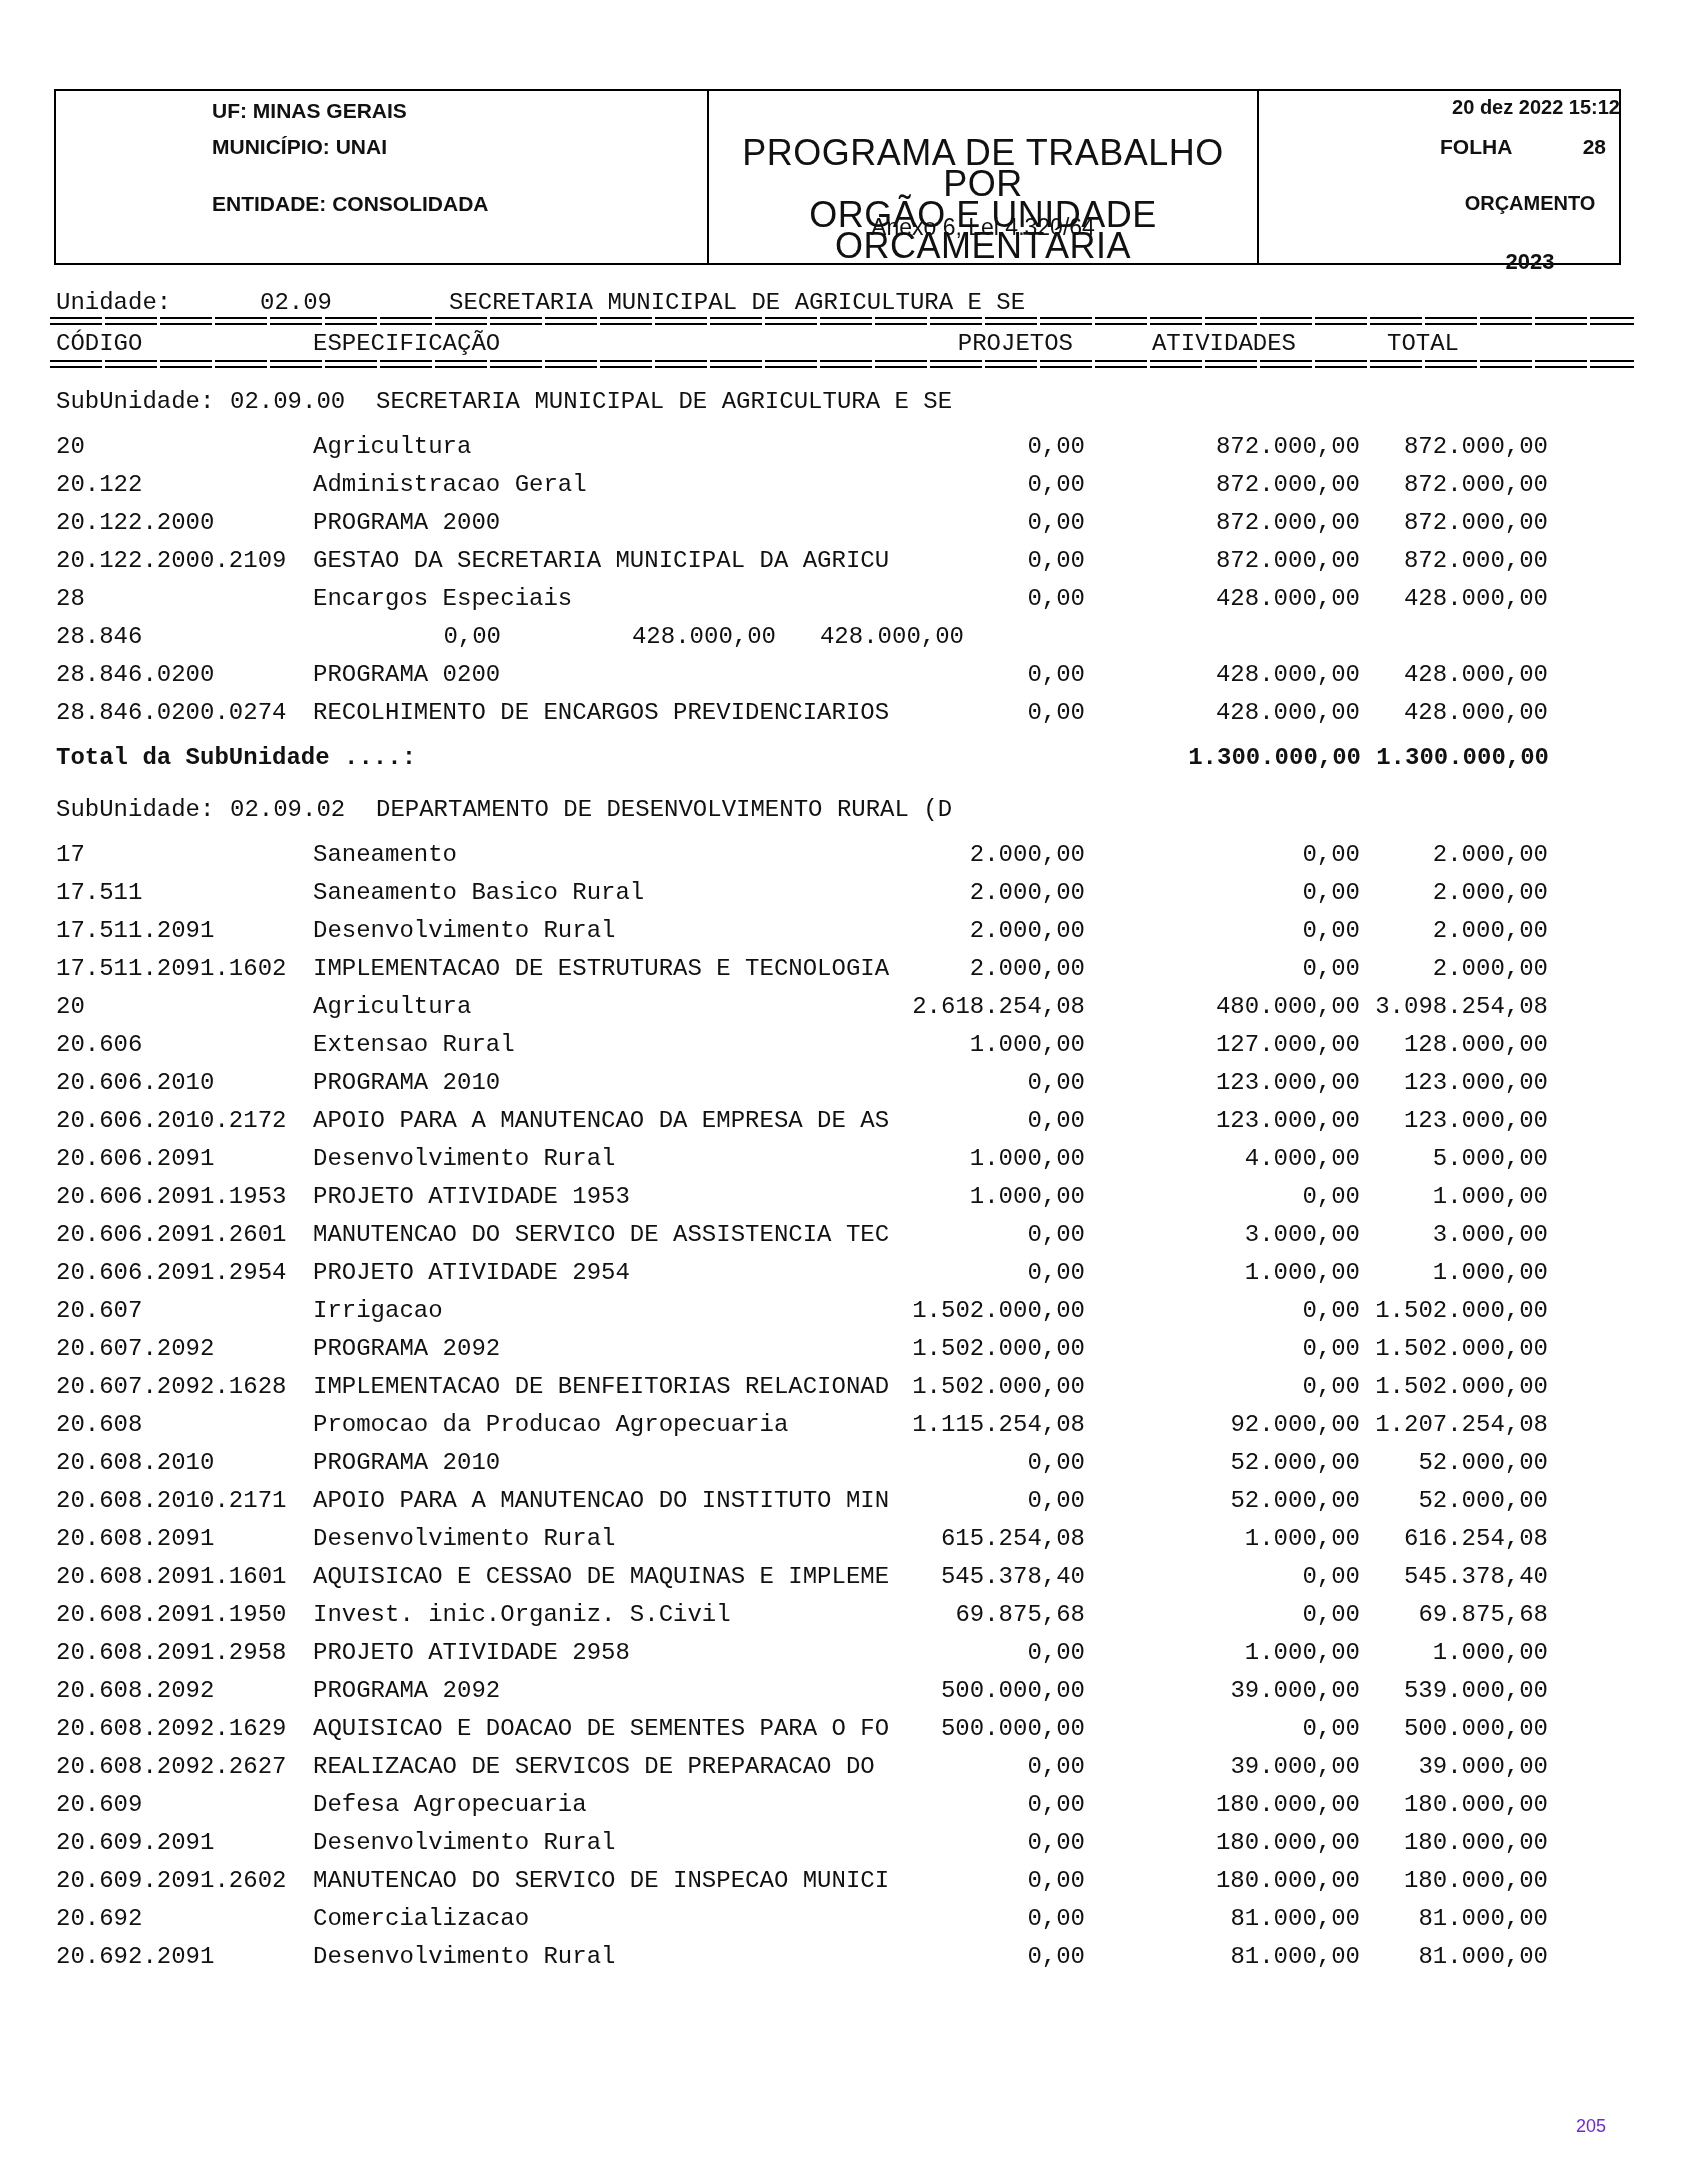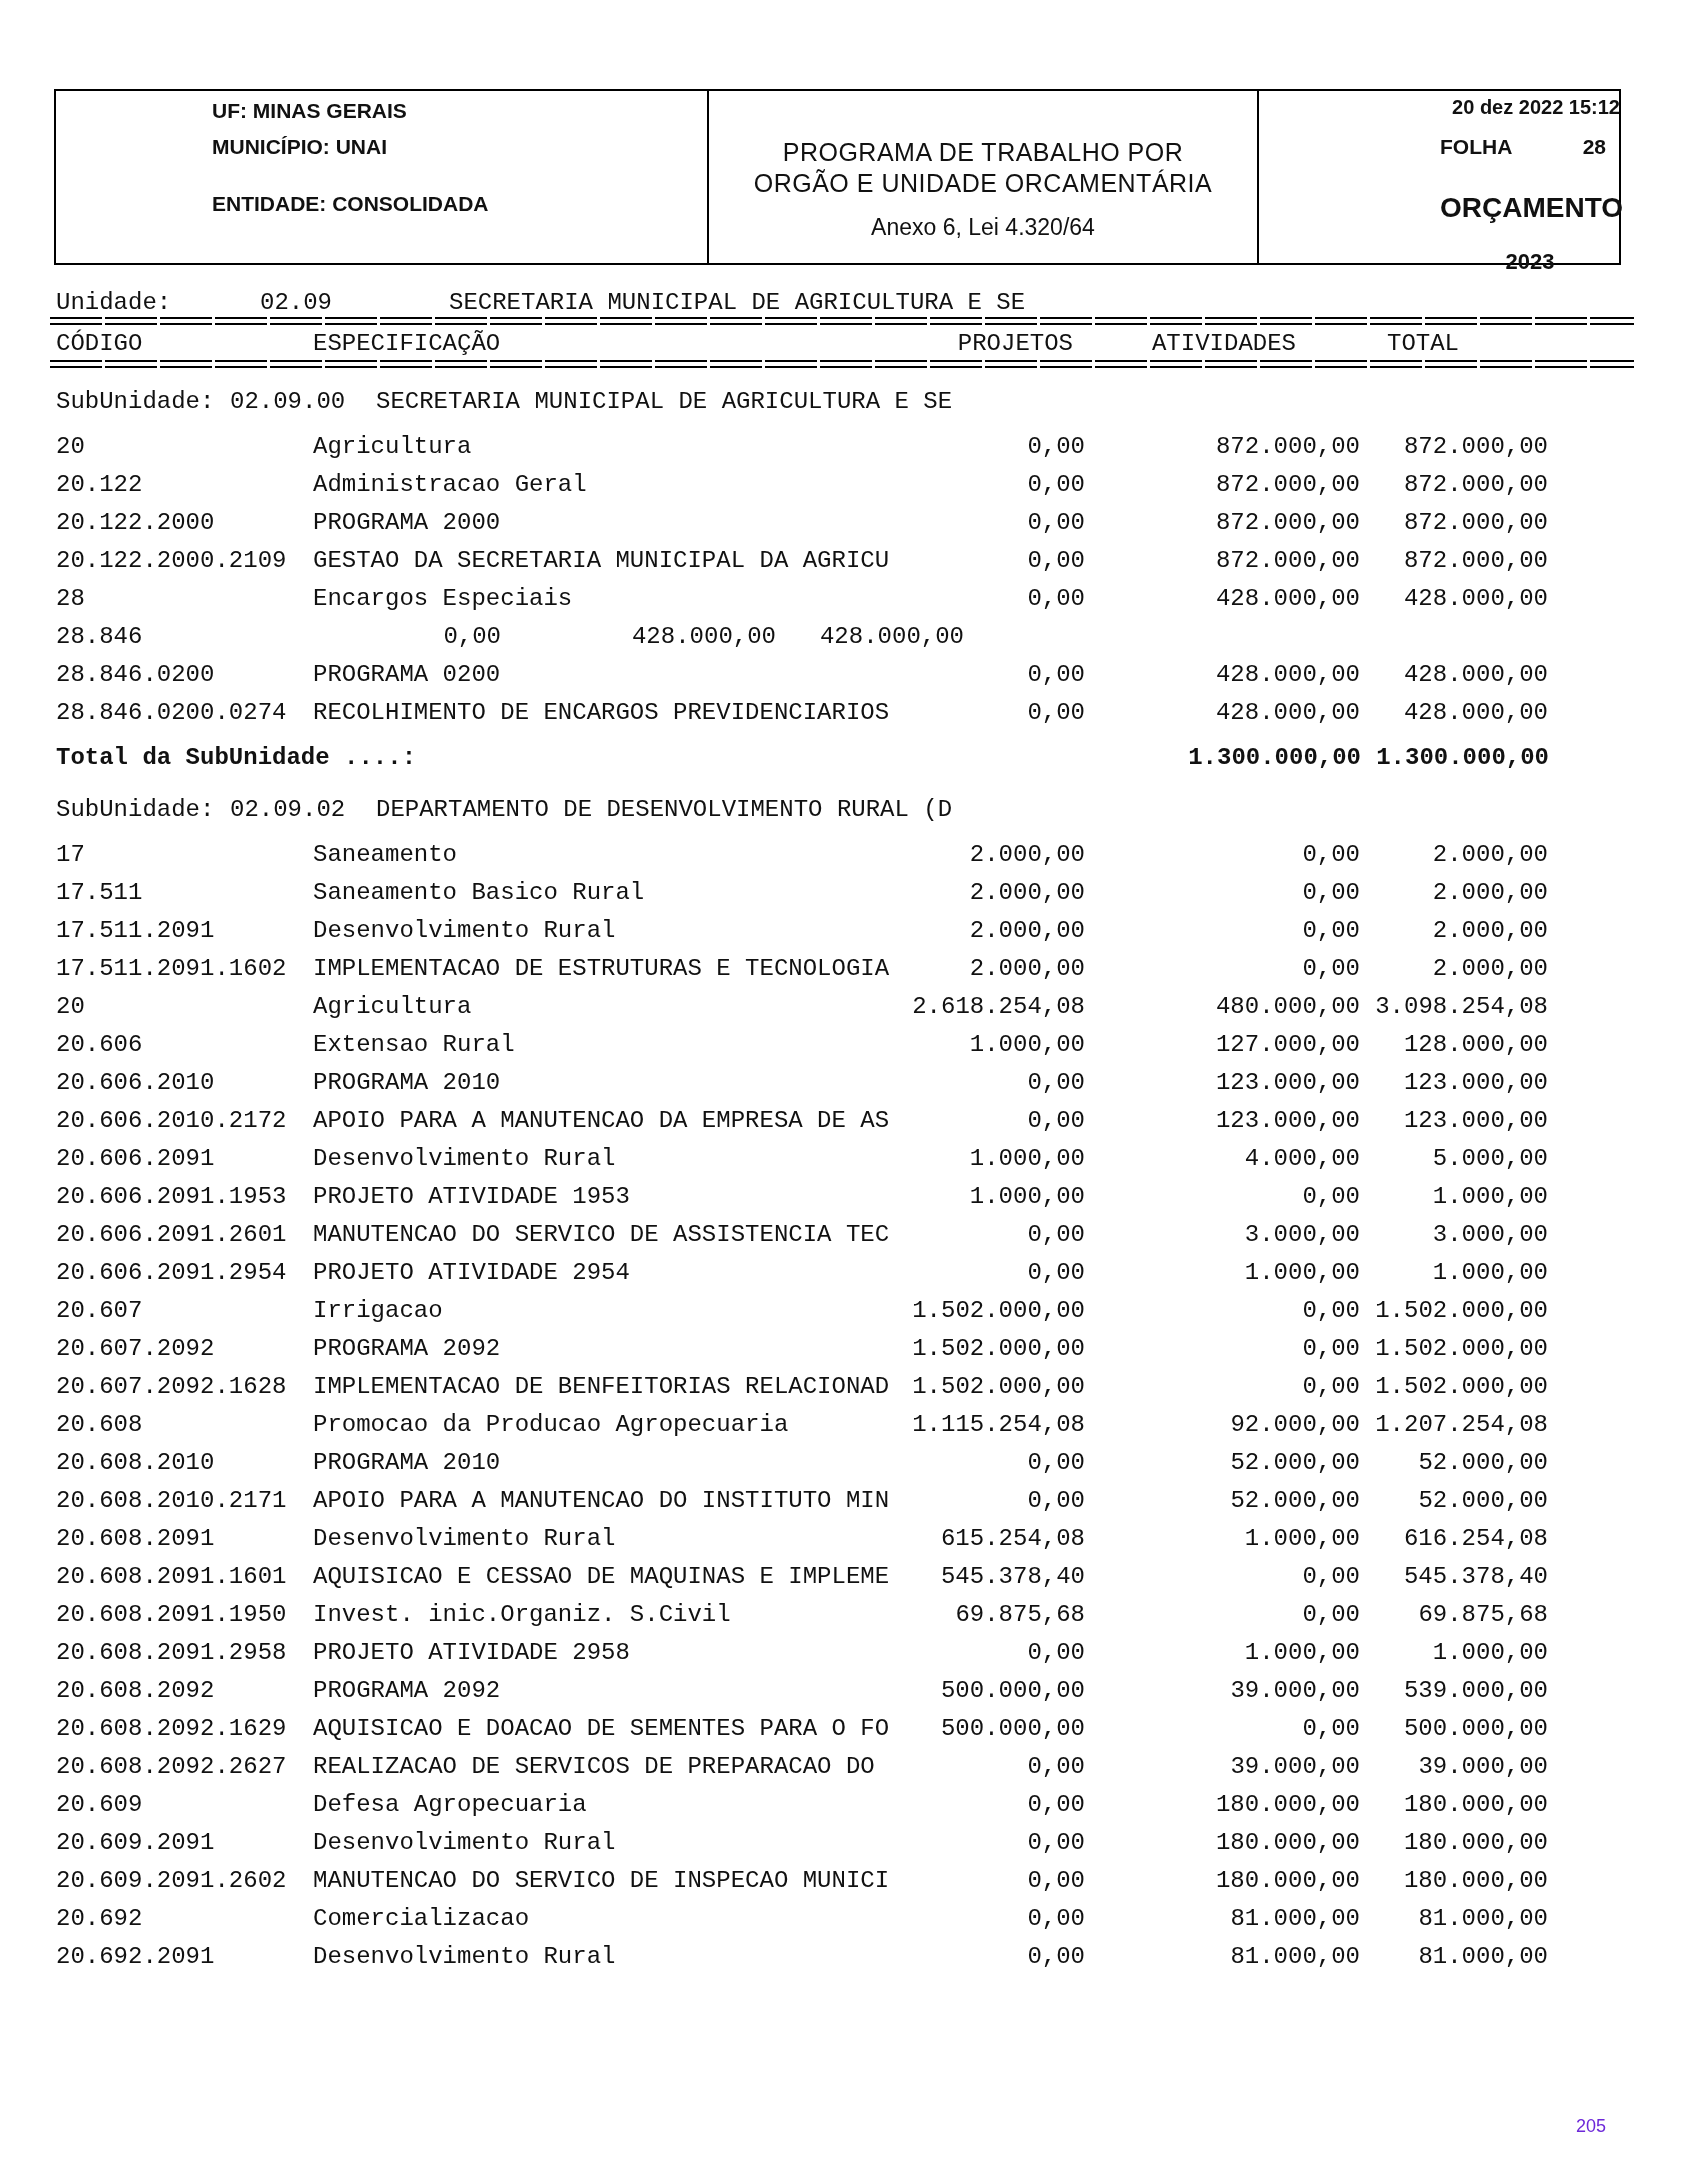--- a/index.html
+++ b/index.html
@@ -22,26 +22,26 @@
     font-family: "Liberation Sans", sans-serif;
   }
   .hdiv { position: absolute; top: 0; bottom: 0; width: 2px; background: #000; }
   .hdiv1 { left: 651px; }
   .hdiv2 { left: 1201px; }
   .hl { position: absolute; left: 156px; white-space: nowrap; font-weight: bold; font-size: 21px; }
   .hl-uf  { top: 8px; }
   .hl-mun { top: 44px; }
   .hl-ent { top: 101px; }
   .htitle { position: absolute; left: 655px; top: 46px; width: 544px; text-align: center;
-            font-size: 25px; line-height: 31px; letter-spacing: 0.5px; }
+            font-size: 36px; line-height: 31px; letter-spacing: 0.5px; }
   .hanexo { position: absolute; left: 655px; top: 123px; width: 544px; text-align: center; font-size: 23px; }
   .hr { position: absolute; left: 1384px; width: 180px; font-weight: bold; white-space: nowrap; }
   .hr-date  { top: 5px;  text-align: right;  font-size: 20px; }
   .hr-folha { top: 44px; display: flex; justify-content: space-between; font-size: 21px; padding-right: 14px; }
-  .hr-orc   { top: 101px; text-align: center; font-size: 28px; }
+  .hr-orc   { top: 101px; text-align: center; font-size: 20px; }
   .hr-year  { top: 129px; text-align: center; font-size: 22px; margin-top: 29px; }
 
   
   .unidade { position: absolute; top: 289px; left: 0; right: 0;
              display: flex; padding-left: 56px; font-size: 24px; white-space: nowrap; }
   .u-label { width: 204px; }
   .u-code  { width: 189px; }
   .u-name  { flex: 1; overflow: hidden; }
 
   

